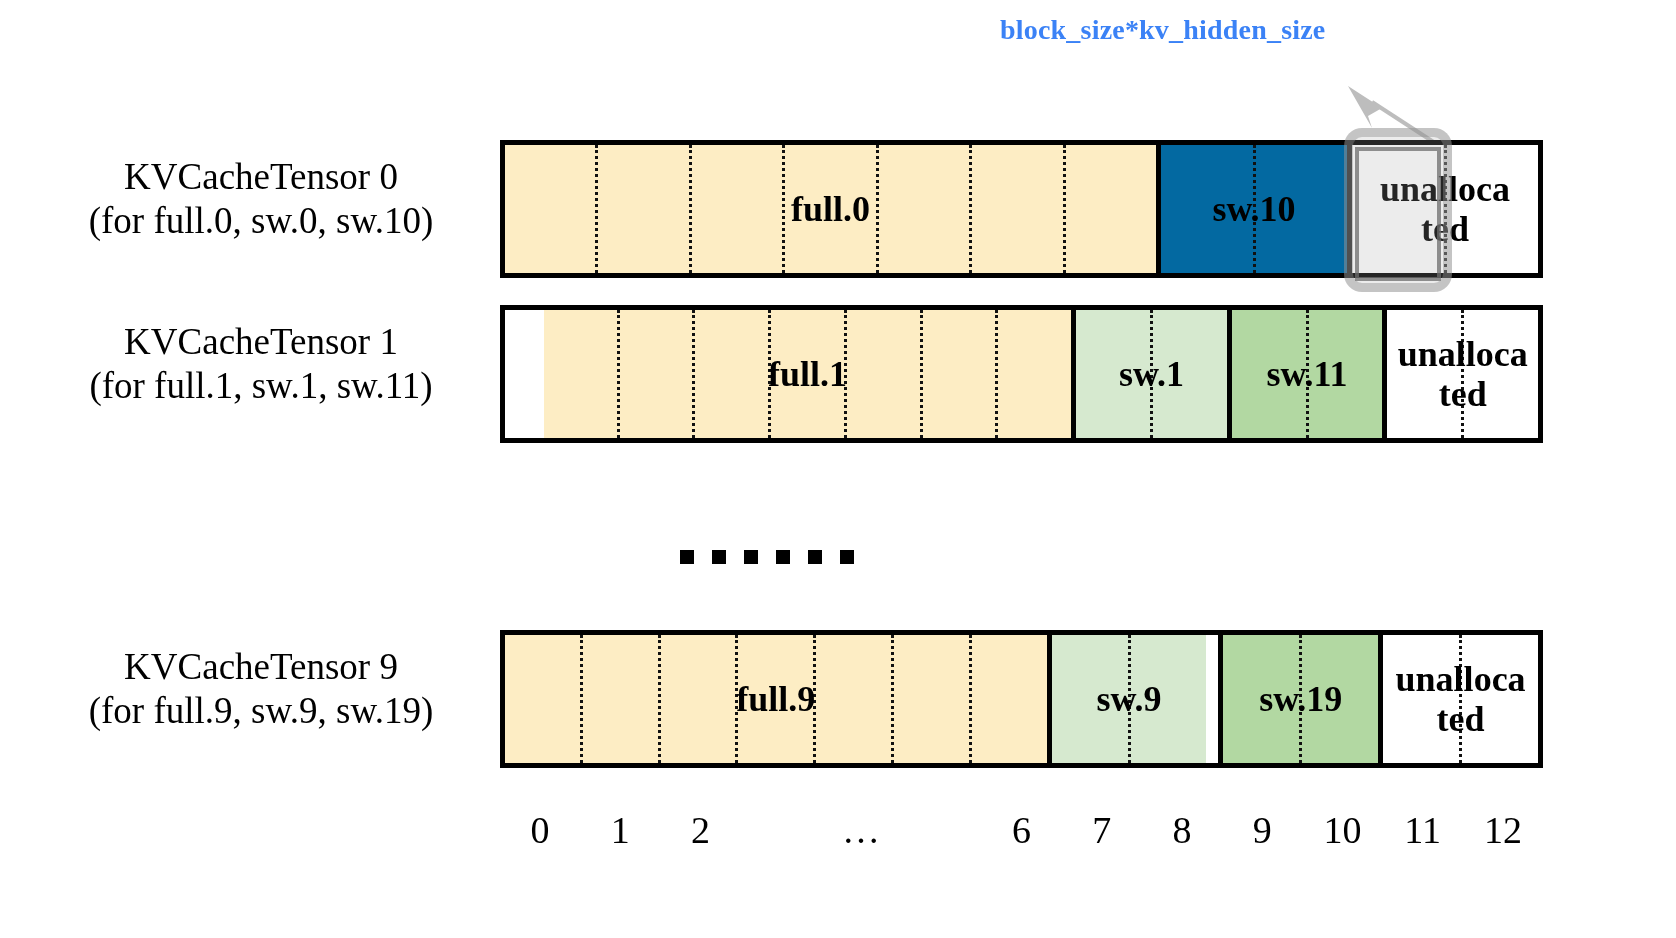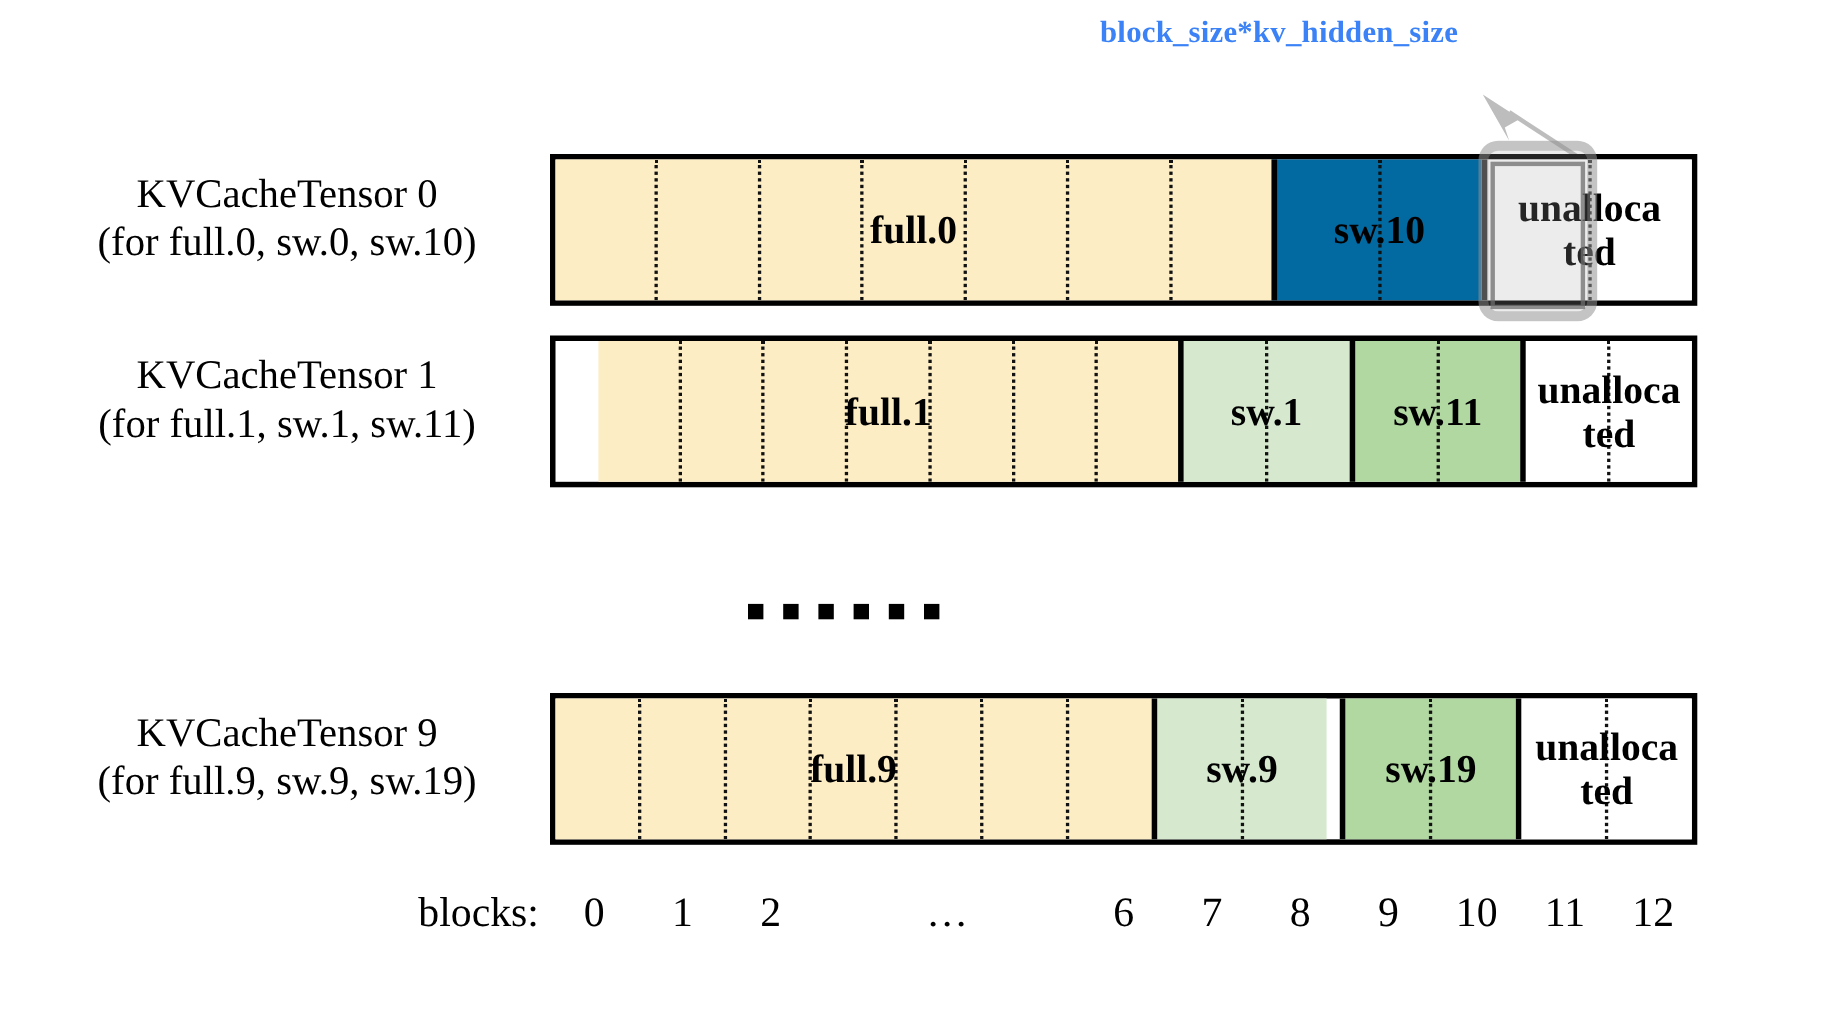--- a/index.html
+++ b/index.html
@@ -284,21 +284,20 @@
               <div class="divcell"></div>
             </div>
             <div class="seg-label">unalloca<br>ted</div>
           </div>
         </div>
       </div>
     </div>
 
   <div class="ellipsis" id="ellipsis-row"><span></span><span></span><span></span><span></span><span></span><span></span></div>
 
-  <div class="axis-title">blocks:</div>
   <div class="axis" id="axis-row">
       <div class="tick" style="flex: 0 0 auto; position: absolute; width: 80.2308px; left: 0px;">0</div>
       <div class="tick" style="flex: 0 0 auto; position: absolute; width: 80.2308px; left: 80.2308px;">1</div>
       <div class="tick" style="flex: 0 0 auto; position: absolute; width: 80.2308px; left: 160.462px;">2</div>
       <div class="tick" style="flex: 0 0 auto; position: absolute; width: 80.2308px; left: 320.923px;">…</div>
       <div class="tick" style="flex: 0 0 auto; position: absolute; width: 80.2308px; left: 481.385px;">6</div>
       <div class="tick" style="flex: 0 0 auto; position: absolute; width: 80.2308px; left: 561.615px;">7</div>
       <div class="tick" style="flex: 0 0 auto; position: absolute; width: 80.2308px; left: 641.846px;">8</div>
       <div class="tick" style="flex: 0 0 auto; position: absolute; width: 80.2308px; left: 722.077px;">9</div>
       <div class="tick" style="flex: 0 0 auto; position: absolute; width: 80.2308px; left: 802.308px;">10</div>

